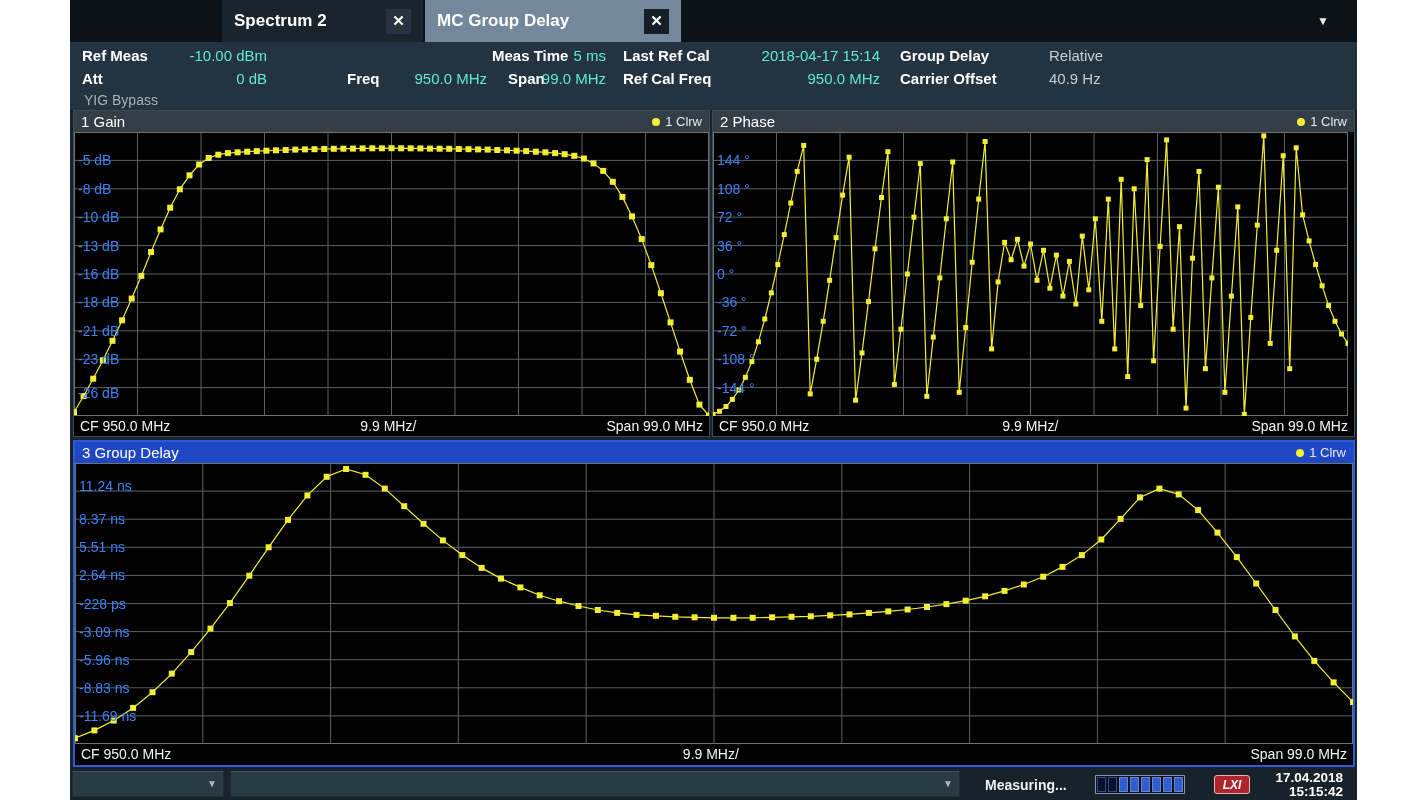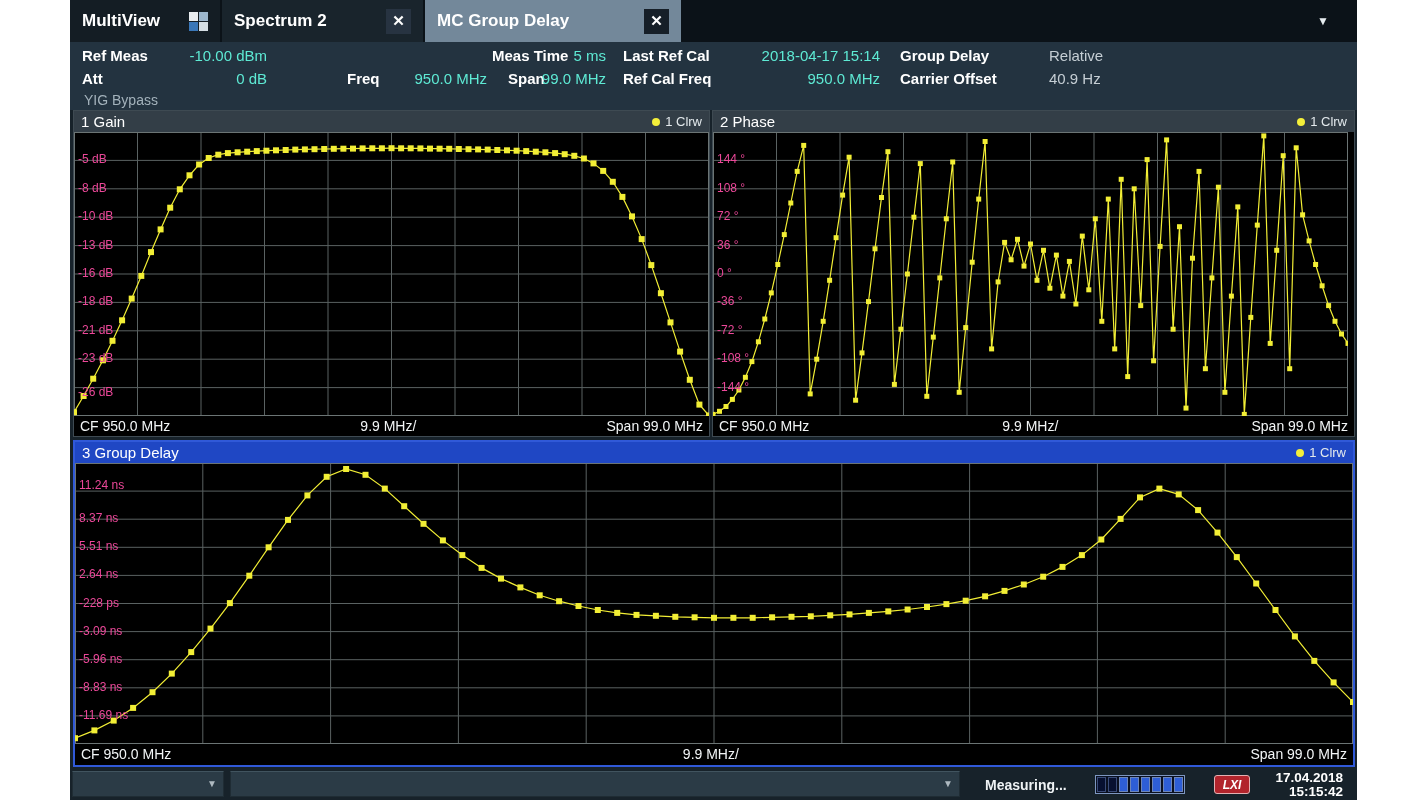--- a/index.html
+++ b/index.html
@@ -31,21 +31,21 @@
 
   
   .win { position:absolute; background:#000; border:1px solid #3e4a52; }
   .win.active { border:2px solid #3059d8; }
   .win-title { height:21px; background:#333e47; display:flex; align-items:center; padding:0 7px; color:#fff; font-size:15px; }
   .win.active .win-title { background:#1f47c4; }
   .legend { margin-left:auto; display:flex; align-items:center; gap:5px; color:#e3e9ec; font-size:13px; }
   .dot { width:8px; height:8px; border-radius:50%; background:#f4ef3a; }
   .plot { position:relative; background:#000; overflow:hidden; }
   .plot svg { position:absolute; left:0; top:0; }
-  .ytick { position:absolute; left:4px; color:#ec4899; font-size:12px; z-index:3; }
+  .ytick { position:absolute; left:4px; color:#3b82f6; font-size:14px; z-index:3; }
   .win-footer { display:flex; justify-content:space-between; align-items:center; padding:0 6px; color:#f2f5f6; font-size:14px; background:#000; }
   #win1, #win2 { top:110px; height:327px; }
   #win1 { left:3px;  width:637px; }
   #win2 { left:642px; width:643px; }
   #win1 .plot, #win2 .plot { height:284px; width:635px; }
   #win1 .win-footer, #win2 .win-footer { height:20px; }
   #win3 { left:3px; top:440px; width:1282px; height:327px; }
   #win3 .plot { height:281px; width:1278px; }
   #win3 .win-footer { height:20px; }
 
@@ -61,29 +61,20 @@
   .pcell.dim { background:#071030; border-color:#3a4c78; }
   .lxi { position:absolute; left:1144px; top:6px; width:36px; height:19px; background:#b2242c; color:#fff; font-style:italic; font-weight:bold; font-size:12px; display:flex; align-items:center; justify-content:center; border-radius:3px; border:1px solid #e4b0b2; }
   .datetime { position:absolute; right:14px; top:2px; text-align:right; color:#fff; font-size:13.5px; font-weight:bold; line-height:14px; }
 </style>
 </head>
 <body>
 
 <div id="ui">
 
   <div class="tabbar">
-    <div class="tab tab-mv">
-      <span>MultiView</span>
-      <span class="gridicon">
-          <i class="gi1"></i>
-          <i class="gi2"></i>
-          <i class="gi3"></i>
-          <i class="gi4"></i>
-        </span>
-    </div>
     <div class="tab tab-sp">
       <span>Spectrum 2</span>
       <span class="closebox">✕</span>
     </div>
     <div class="tab tab-mc">
       <span>MC Group Delay</span>
       <span class="closebox">✕</span>
     </div>
     <div class="tab-dd">▼</div>
   </div>

